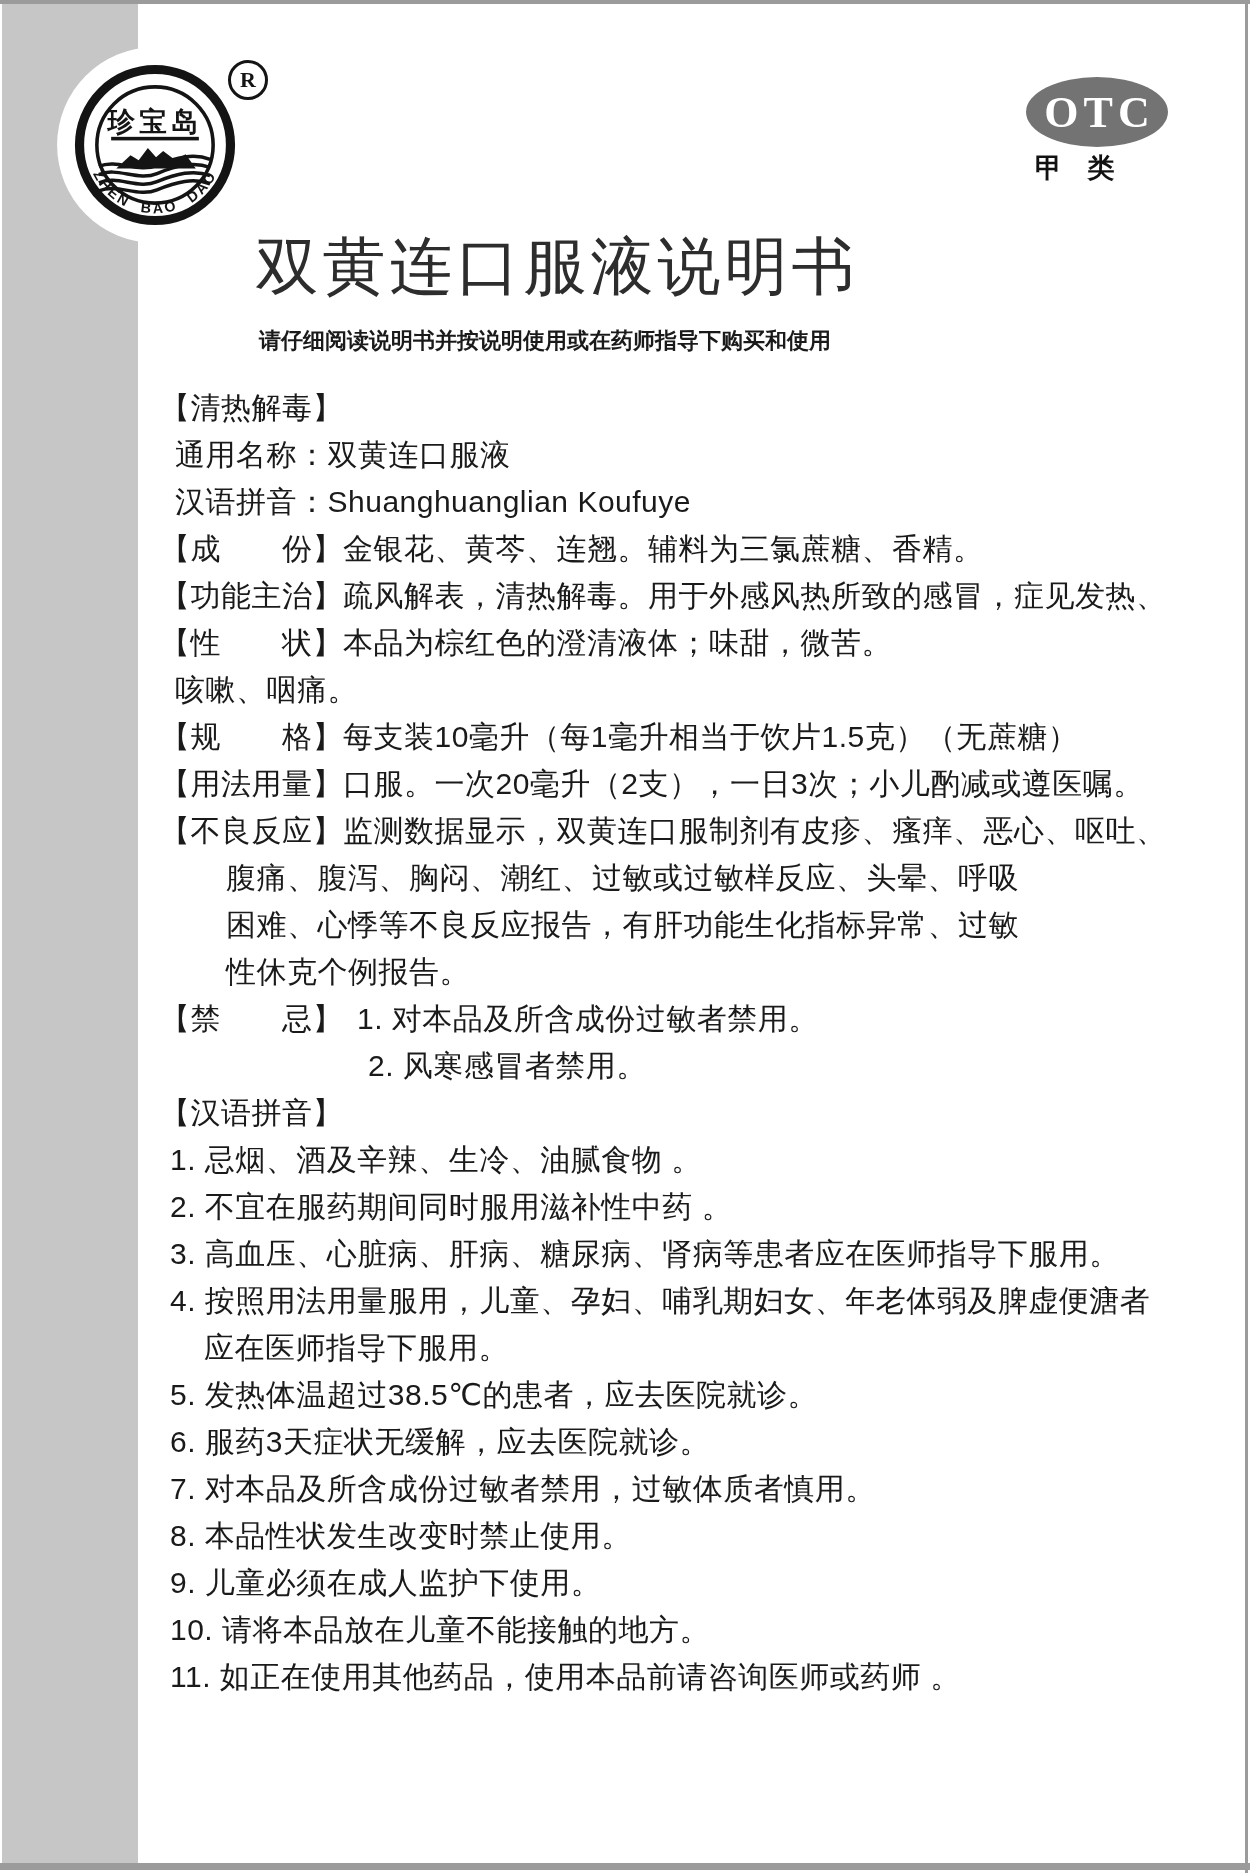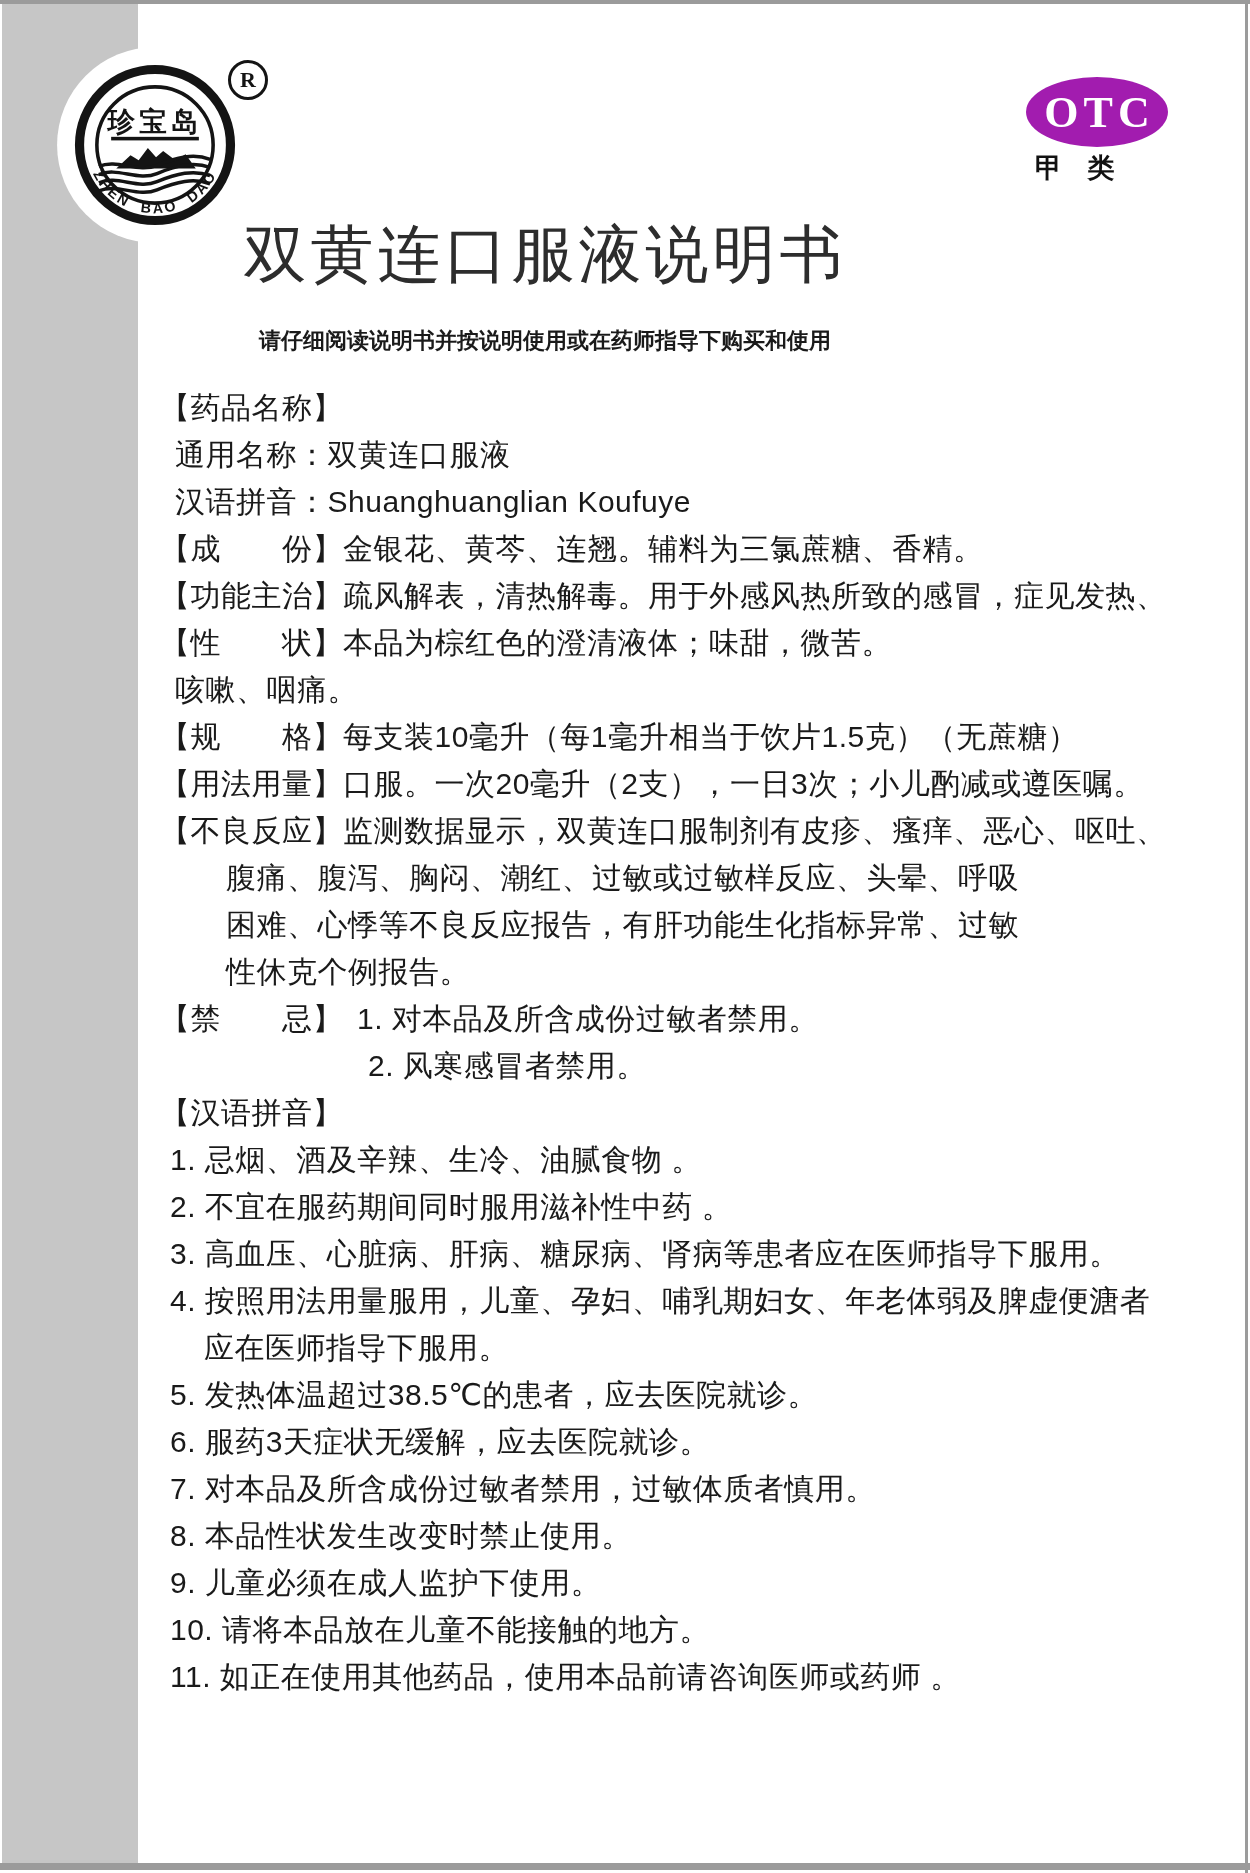--- a/index.html
+++ b/index.html
@@ -18,33 +18,33 @@
   .regmark {
     position:absolute; left:228px; top:60px; width:34px; height:34px;
     border:3.5px solid #141414; border-radius:50%;
     display:flex; align-items:center; justify-content:center;
     font-family:"Liberation Serif","DejaVu Serif",serif; font-weight:700; font-size:22px; color:#141414;
   }
 
   
   .otc-badge {
     position:absolute; left:1026px; top:77px; width:142px; height:70px;
-    background:#a21caf; border-radius:50%; color:#ffffff;
+    background:#737373; border-radius:50%; color:#ffffff;
     display:flex; align-items:center; justify-content:center;
     font-family:"Liberation Serif","DejaVu Serif",serif; font-weight:700;
     font-size:44px; letter-spacing:5px; padding-left:5px; box-sizing:border-box;
   }
   .otc-category {
     position:absolute; left:1026px; top:150px; width:142px; 
     font-size:27px; font-weight:700; letter-spacing:9px; padding-left:9px; box-sizing:border-box; color:#111;
   }
 
   
   .title {
-    position:absolute; left:45px; top:212px; width:1000px; margin:0; text-align:center;
+    position:absolute; left:45px; top:212px; width:1000px; margin:12px; text-align:center;
     font-family:"Liberation Serif","DejaVu Serif",serif; font-weight:400;
     font-size:63px; letter-spacing:4px; color:#2d2d2d; white-space:nowrap;
   }
   .subtitle {
     position:absolute; left:45px; top:326px; width:1000px; text-align:center;
     font-size:22px; font-weight:700; color:#1a1a1a; white-space:nowrap;
   }
 
   
   .content { position:absolute; left:160px; top:384px; width:1040px; font-size:30px; letter-spacing:0.5px; }
@@ -92,21 +92,21 @@
   <div class="otc-badge">
     <span>OTC</span>
   </div>
   <div class="otc-category">甲 类</div>
 
   <h1 class="title">双黄连口服液说明书</h1>
   <div class="subtitle">请仔细阅读说明书并按说明使用或在药师指导下购买和使用</div>
 
   <div class="content">
 
-    <div class="line">【药品名称】</div>
+    <div class="line">【清热解毒】</div>
     <div class="line indent1">通用名称：双黄连口服液</div>
     <div class="line indent1">汉语拼音：Shuanghuanglian Koufuye</div>
 
     <div class="line">
       <span>【成　　份】</span><span>金银花、黄芩、连翘。辅料为三氯蔗糖、香精。</span>
     </div>
 
     <div class="line">
       <span>【功能主治】</span><span>疏风解表，清热解毒。用于外感风热所致的感冒，症见发热、</span>
     </div>

